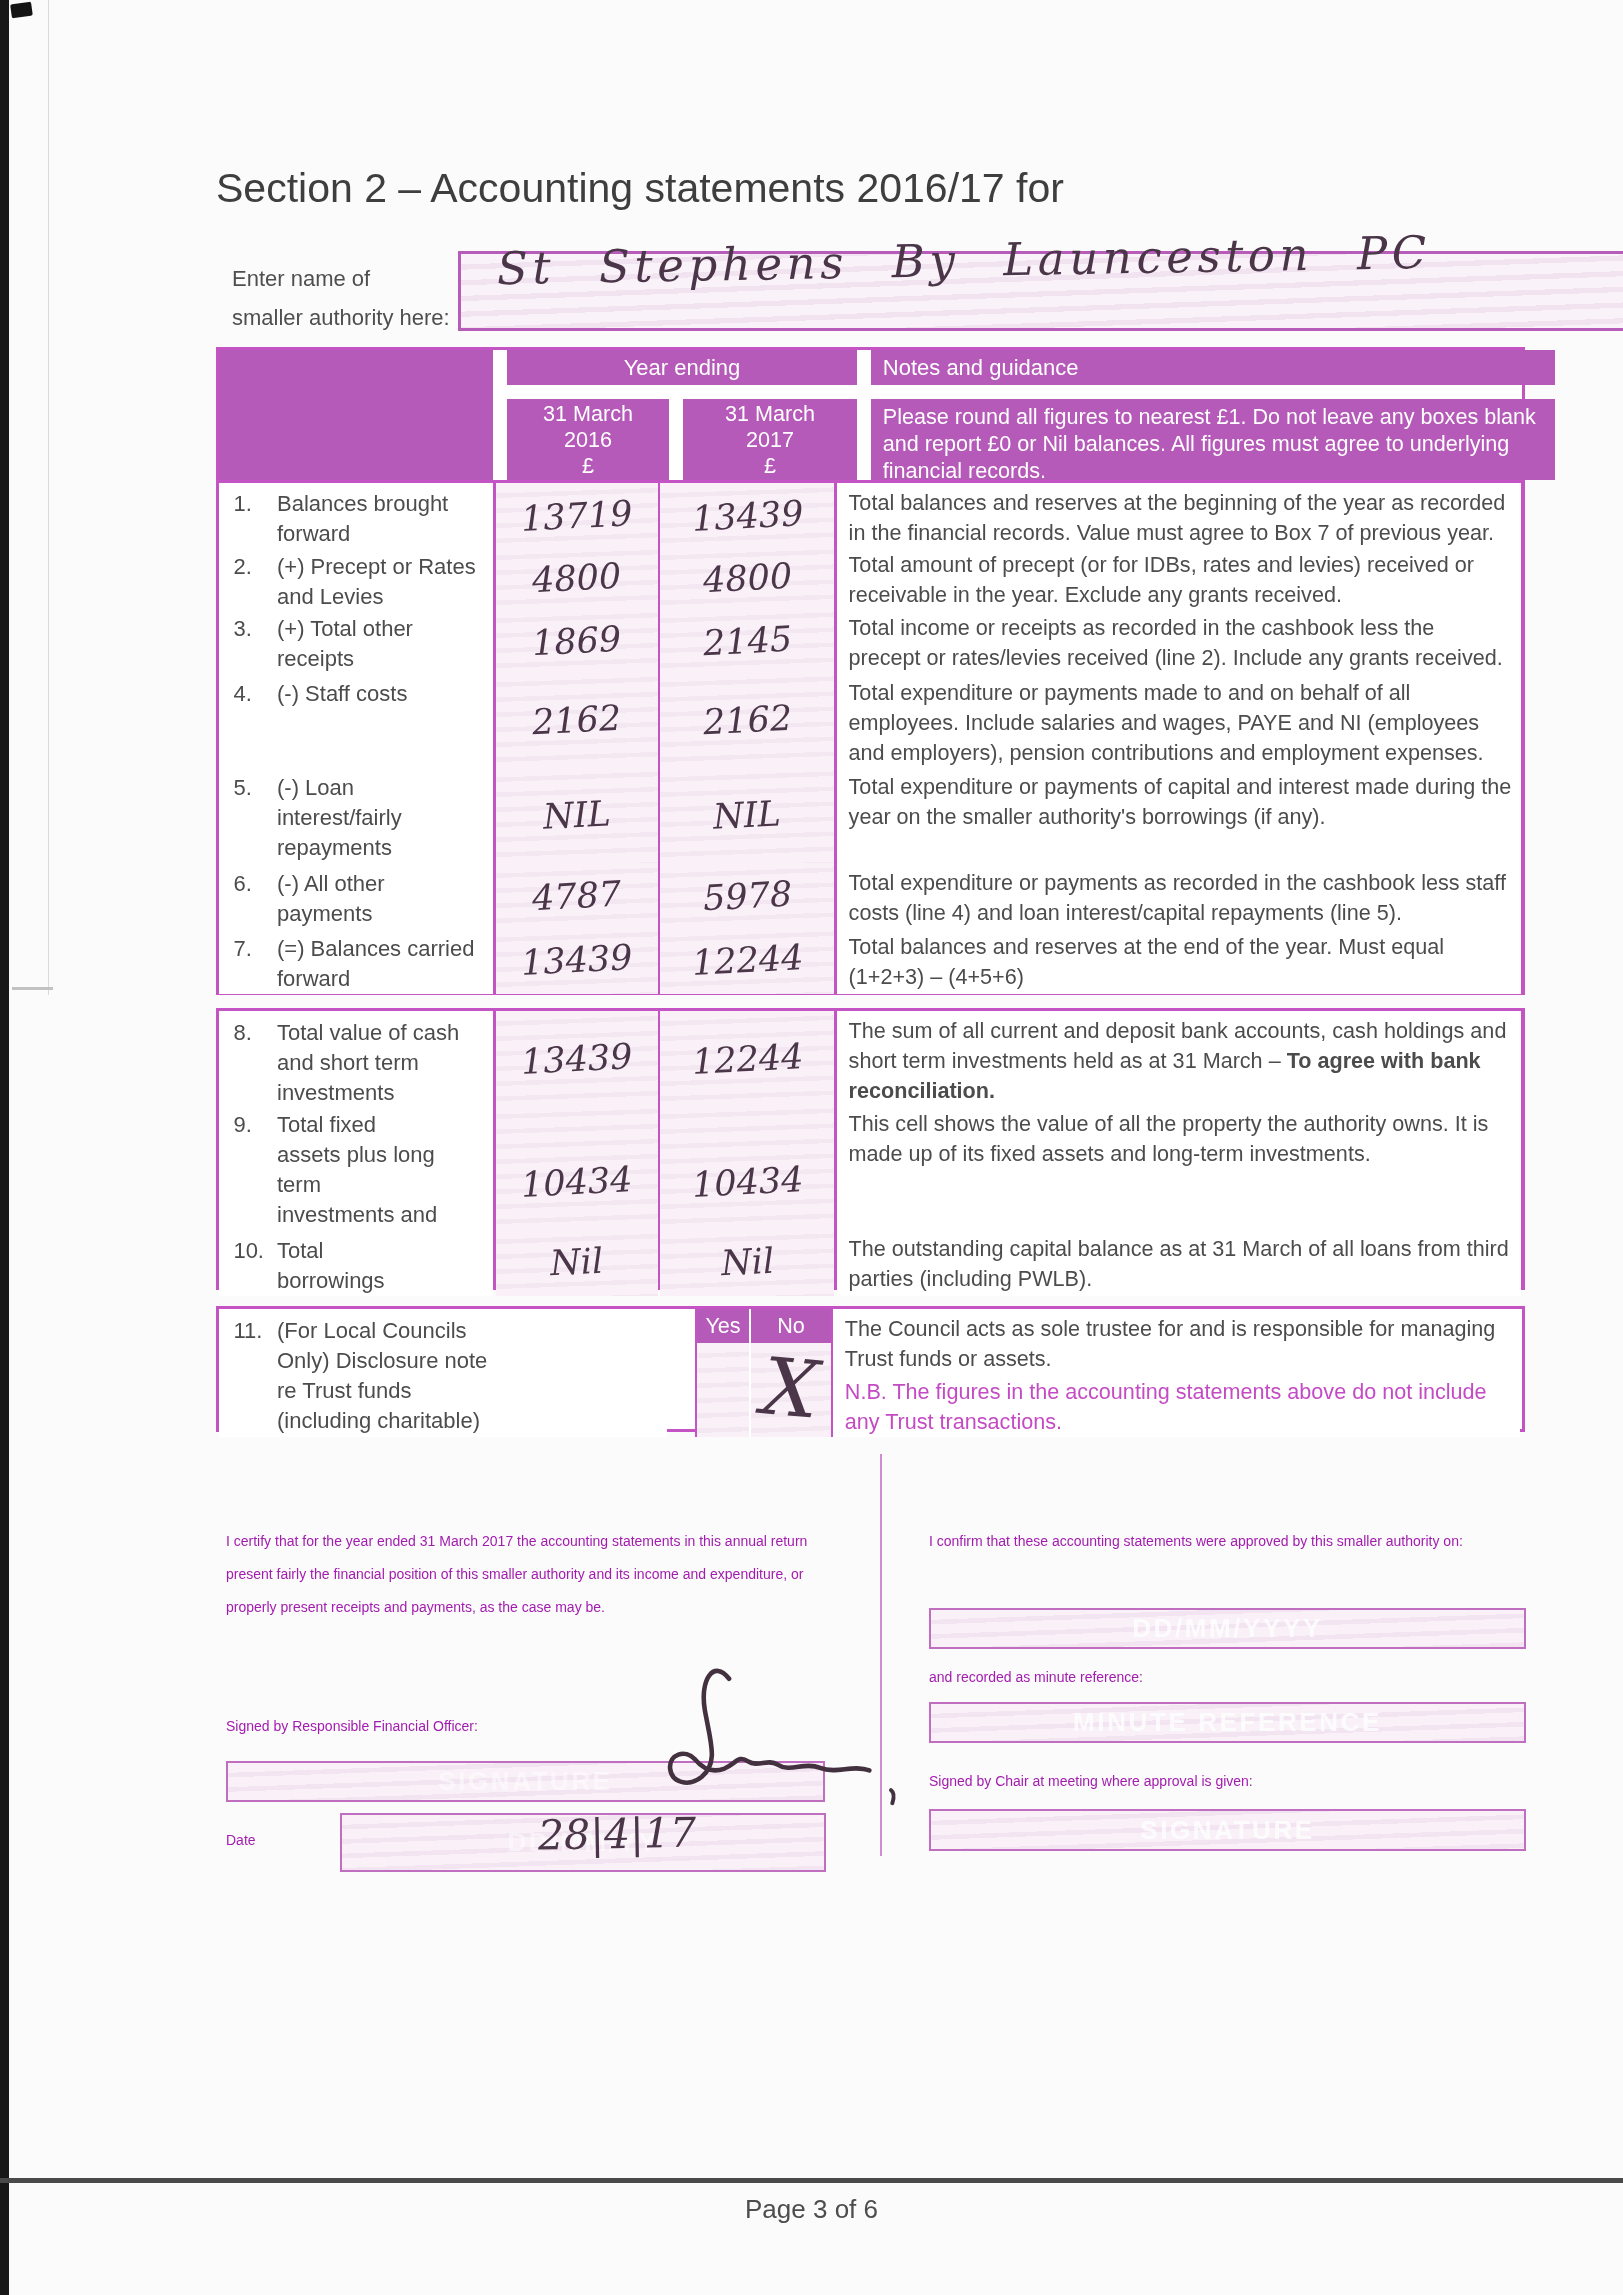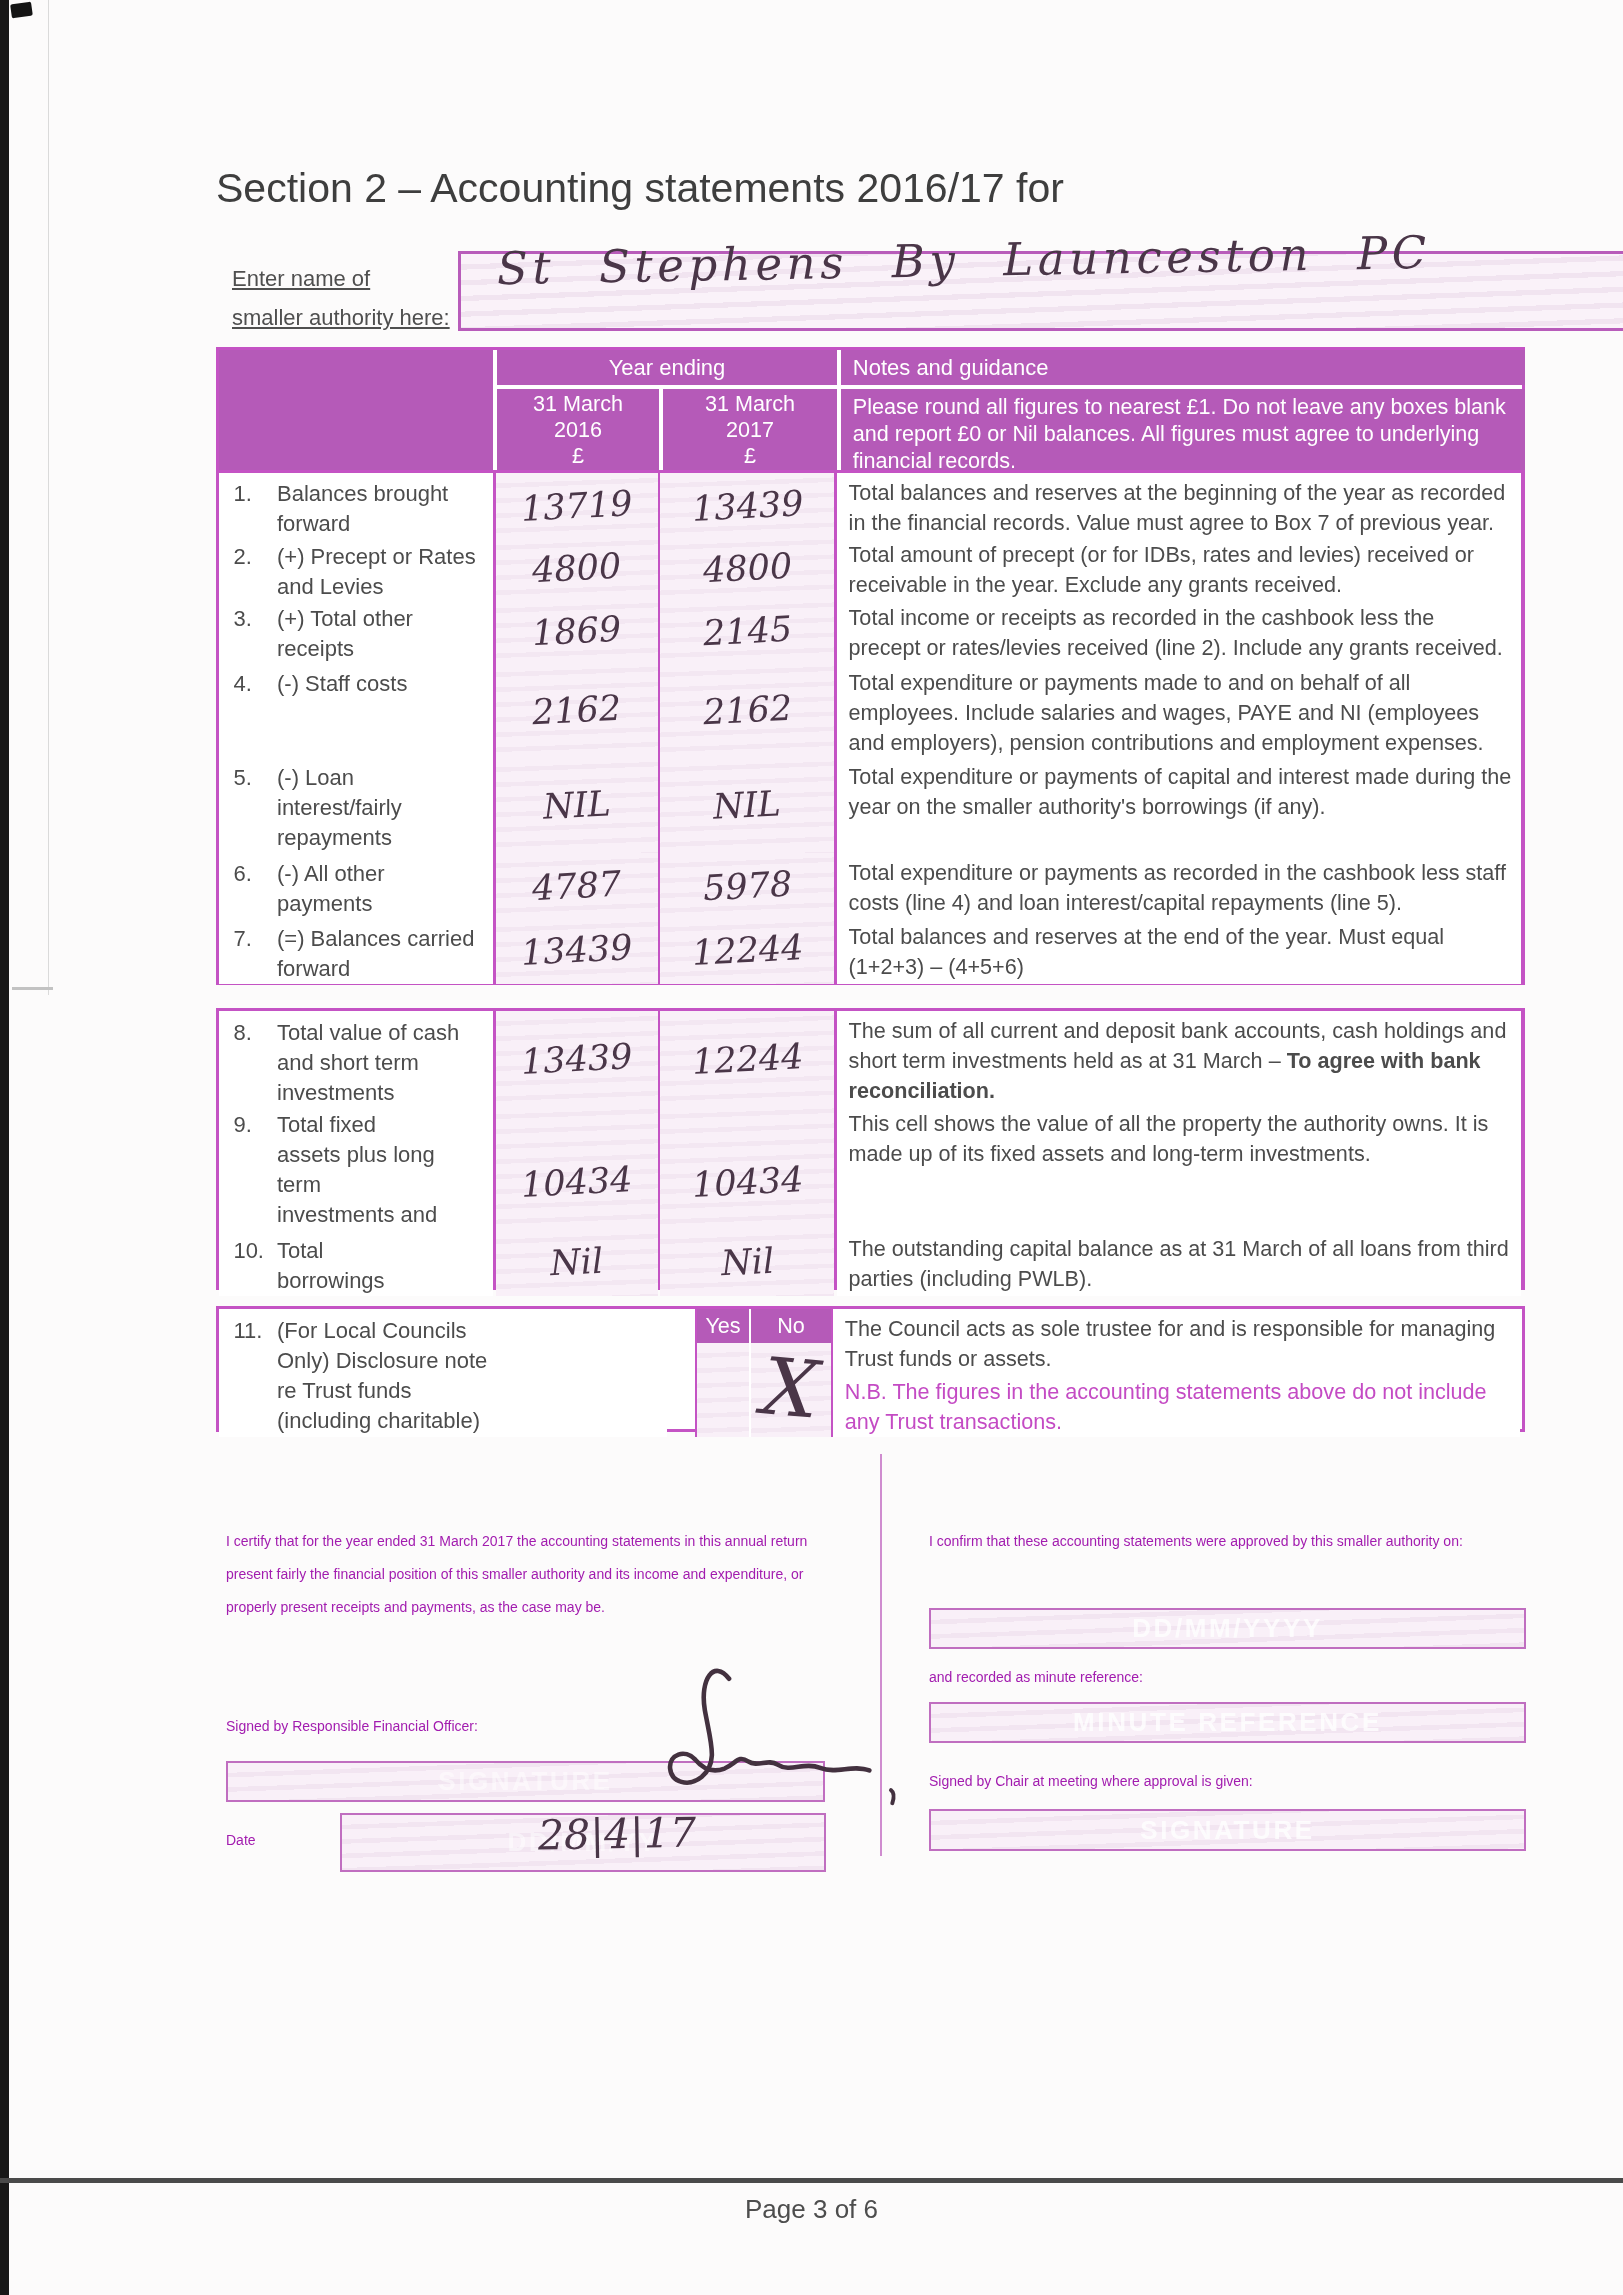--- a/index.html
+++ b/index.html
@@ -7,34 +7,34 @@
         font-family:"Liberation Sans",sans-serif;color:#4a4a4a;overflow:hidden;}
 
   
   .edge-strip{position:absolute;left:0;top:0;width:9.2px;height:2295px;background:#181818;}
   .corner-mark{position:absolute;left:10.5px;top:2.6px;width:21px;height:14.4px;background:#141414;transform:rotate(-8deg);border-radius:2px;}
   .scan-line{position:absolute;left:48px;top:0;width:1.3px;height:995px;background:#dadada;}
   .speck{position:absolute;left:11.8px;top:987px;width:41px;height:3.3px;background:#c2c2c2;}
 
   .title{position:absolute;left:216px;top:165px;margin:0;font-size:41px;font-weight:400;color:#3e3e3e;}
 
-  .name-label{position:absolute;left:232px;top:259px;font-size:22px;line-height:39px;color:#4f4f4f;text-decoration:underline;}
+  .name-label{position:absolute;left:232px;top:259px;font-size:22px;line-height:39px;color:#4f4f4f;}
   .name-box{position:absolute;left:458px;top:251px;width:1176px;height:80px;box-sizing:border-box;
             border:3.3px solid #b85cba;
             background:repeating-linear-gradient(178deg,#faf2f9 0 10.5px,#f1e4f0 10.5px 15.7px);}
   .hand{font-family:"DejaVu Serif",serif;font-style:italic;color:#4a3648;}
   .name-hand{position:absolute;left:36px;top:-19.6px;font-size:45px;letter-spacing:4.6px;word-spacing:25px;white-space:nowrap;transform:rotate(-1deg);}
 
   
   .tbl{position:absolute;left:216px;width:1309px;box-sizing:border-box;
        border:3.9px solid #c453c4;background:#c453c4;display:flex;flex-direction:column;row-gap:2.6px;}
   .sec1{top:347px;} .sec2{top:1008px;} .sec3{top:1306px;}
 
   .thead{display:grid;grid-template-columns:274px 162px 174px 684px;grid-template-rows:35px 81px;
-         gap:4px;background:#fff;color:#fff;}
+         gap:14px;background:#fff;color:#fff;}
   .hcell{background:#b55ab8;box-sizing:border-box;}
   .h-corner{grid-column:1;grid-row:1/3;}
   .h-year{grid-column:2/4;grid-row:1;display:flex;align-items:center;justify-content:center;font-size:22px;}
   .h-notes-title{grid-column:4;grid-row:1;display:flex;align-items:center;padding-left:11.8px;font-size:22px;}
   .h-month{grid-row:2;display:flex;flex-direction:column;align-items:center;justify-content:center;font-size:21.6px;line-height:26px;}
   .h-m16{grid-column:2;} .h-m17{grid-column:3;}
   .h-instr{grid-column:4;grid-row:2;font-size:21.6px;line-height:27px;padding:3.9px 10.5px 0 11.8px;}
 
   .trow{display:grid;grid-template-columns:274px 162px 174px 684px;column-gap:2.6px;background:#c453c4;}
   .r1{height:60px}.r2{height:60px}.r3{height:62px}.r4{height:92px}.r5{height:93px}

